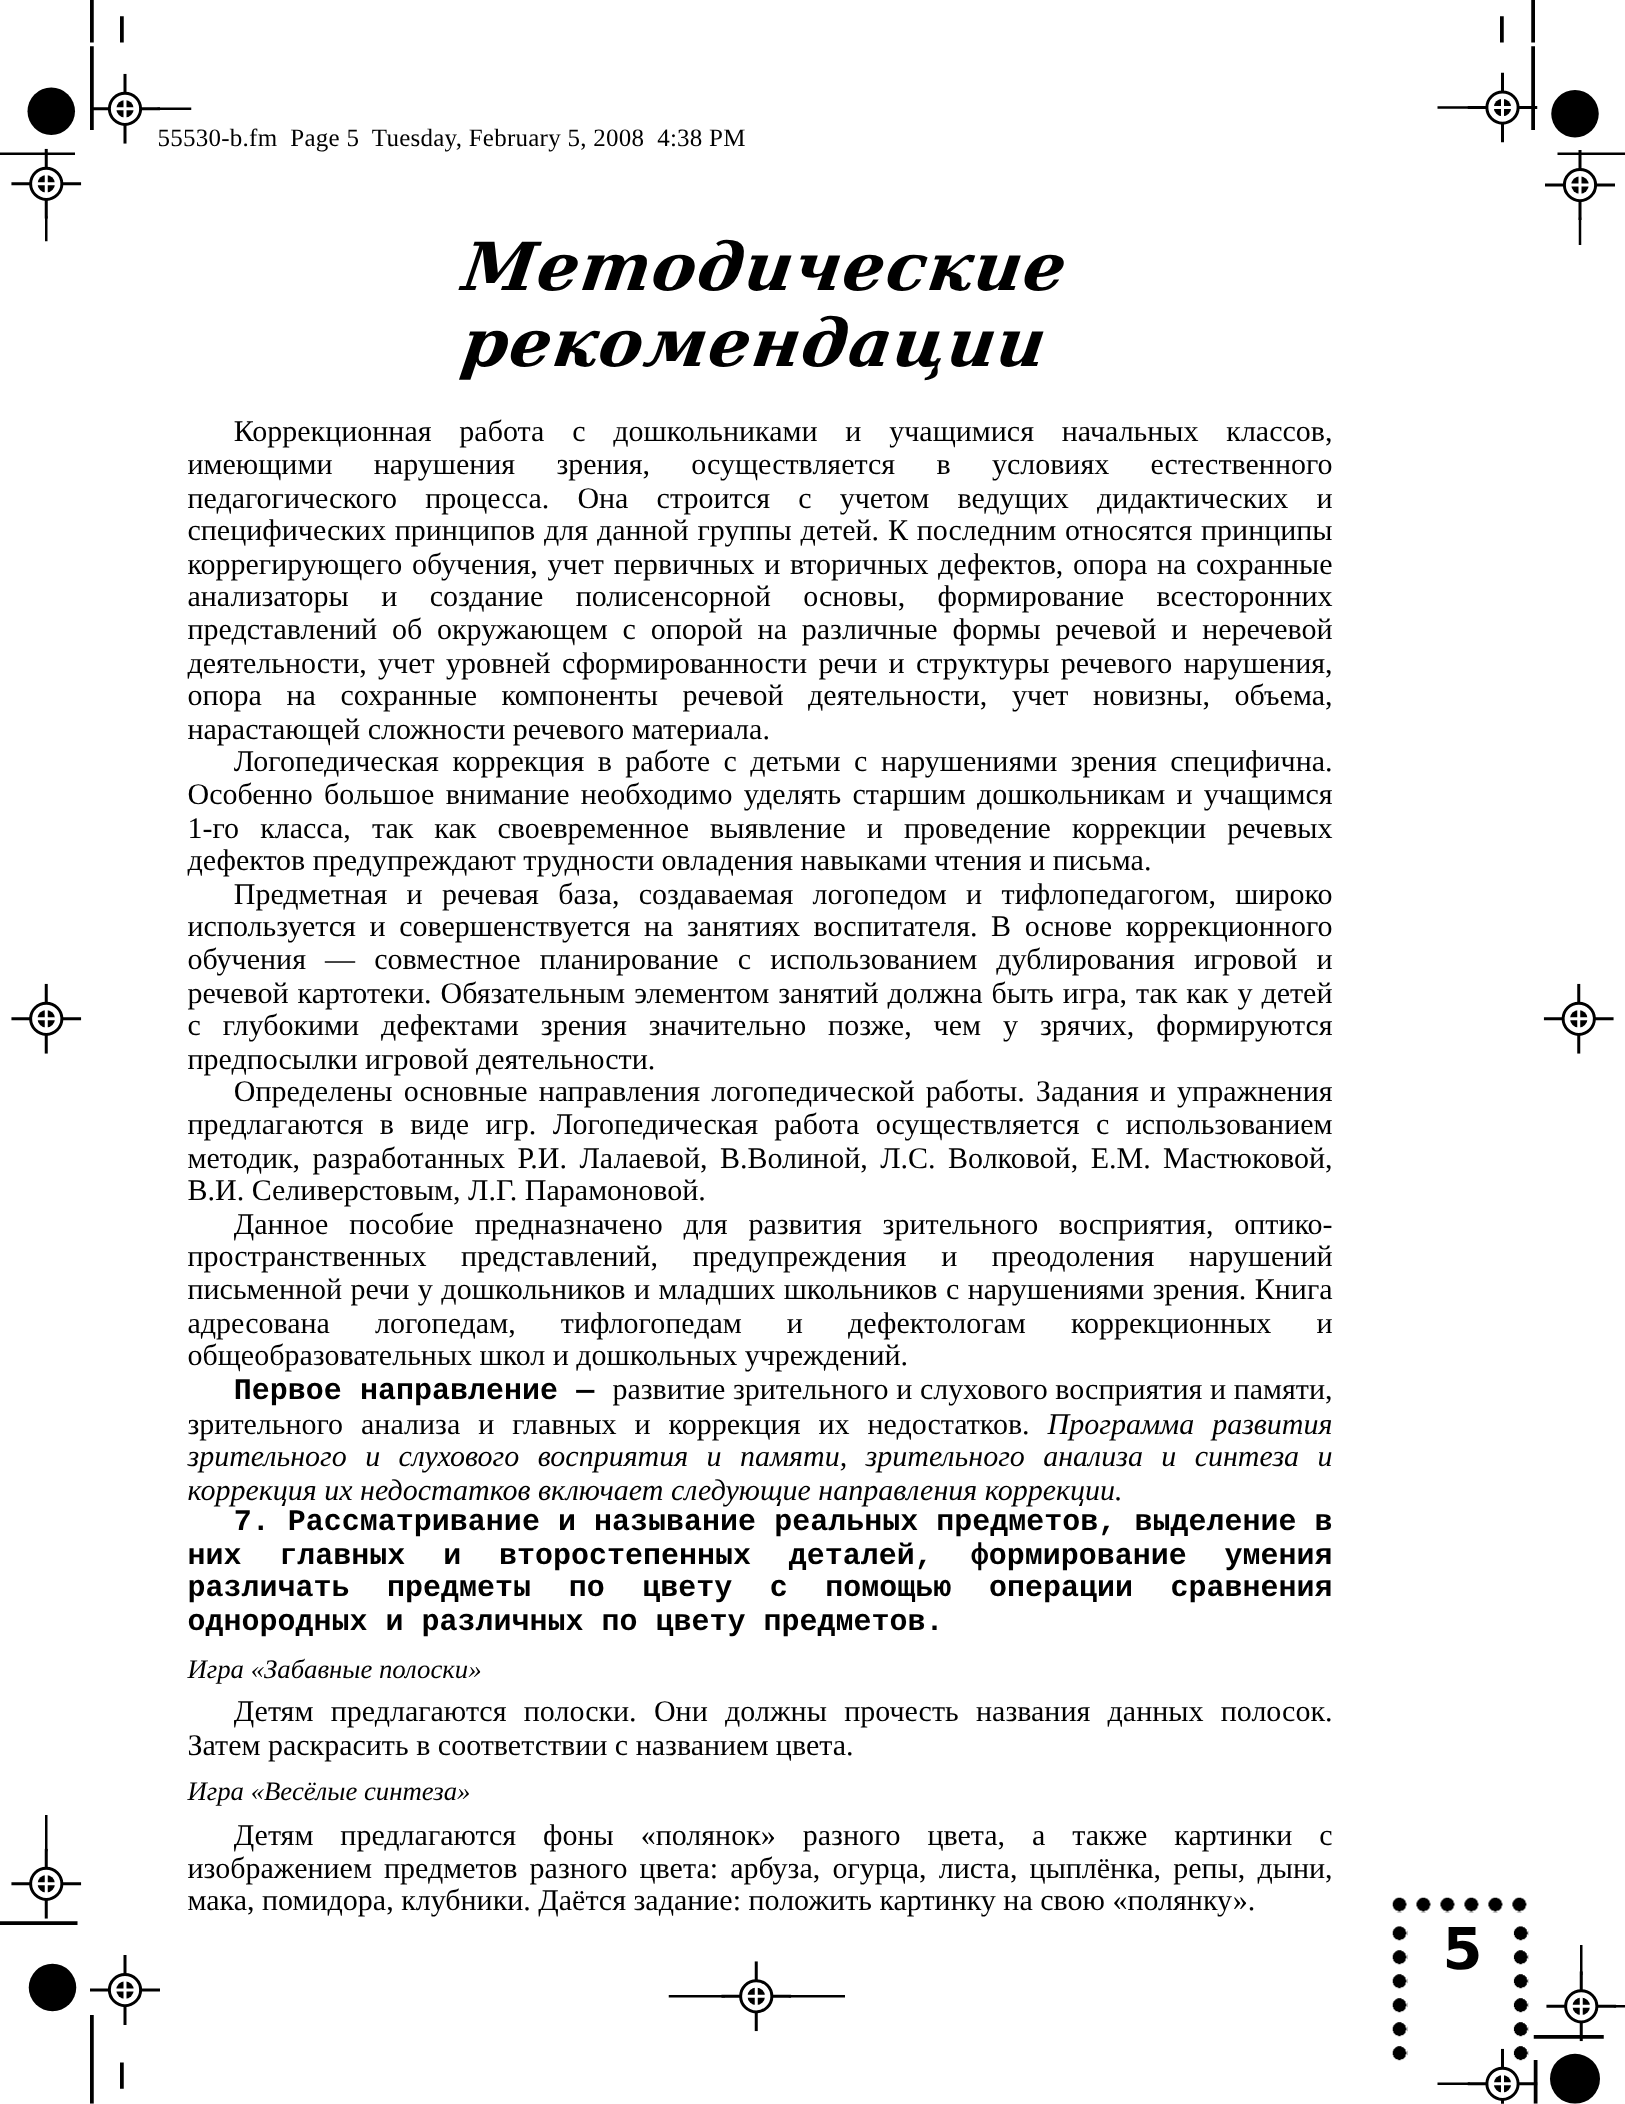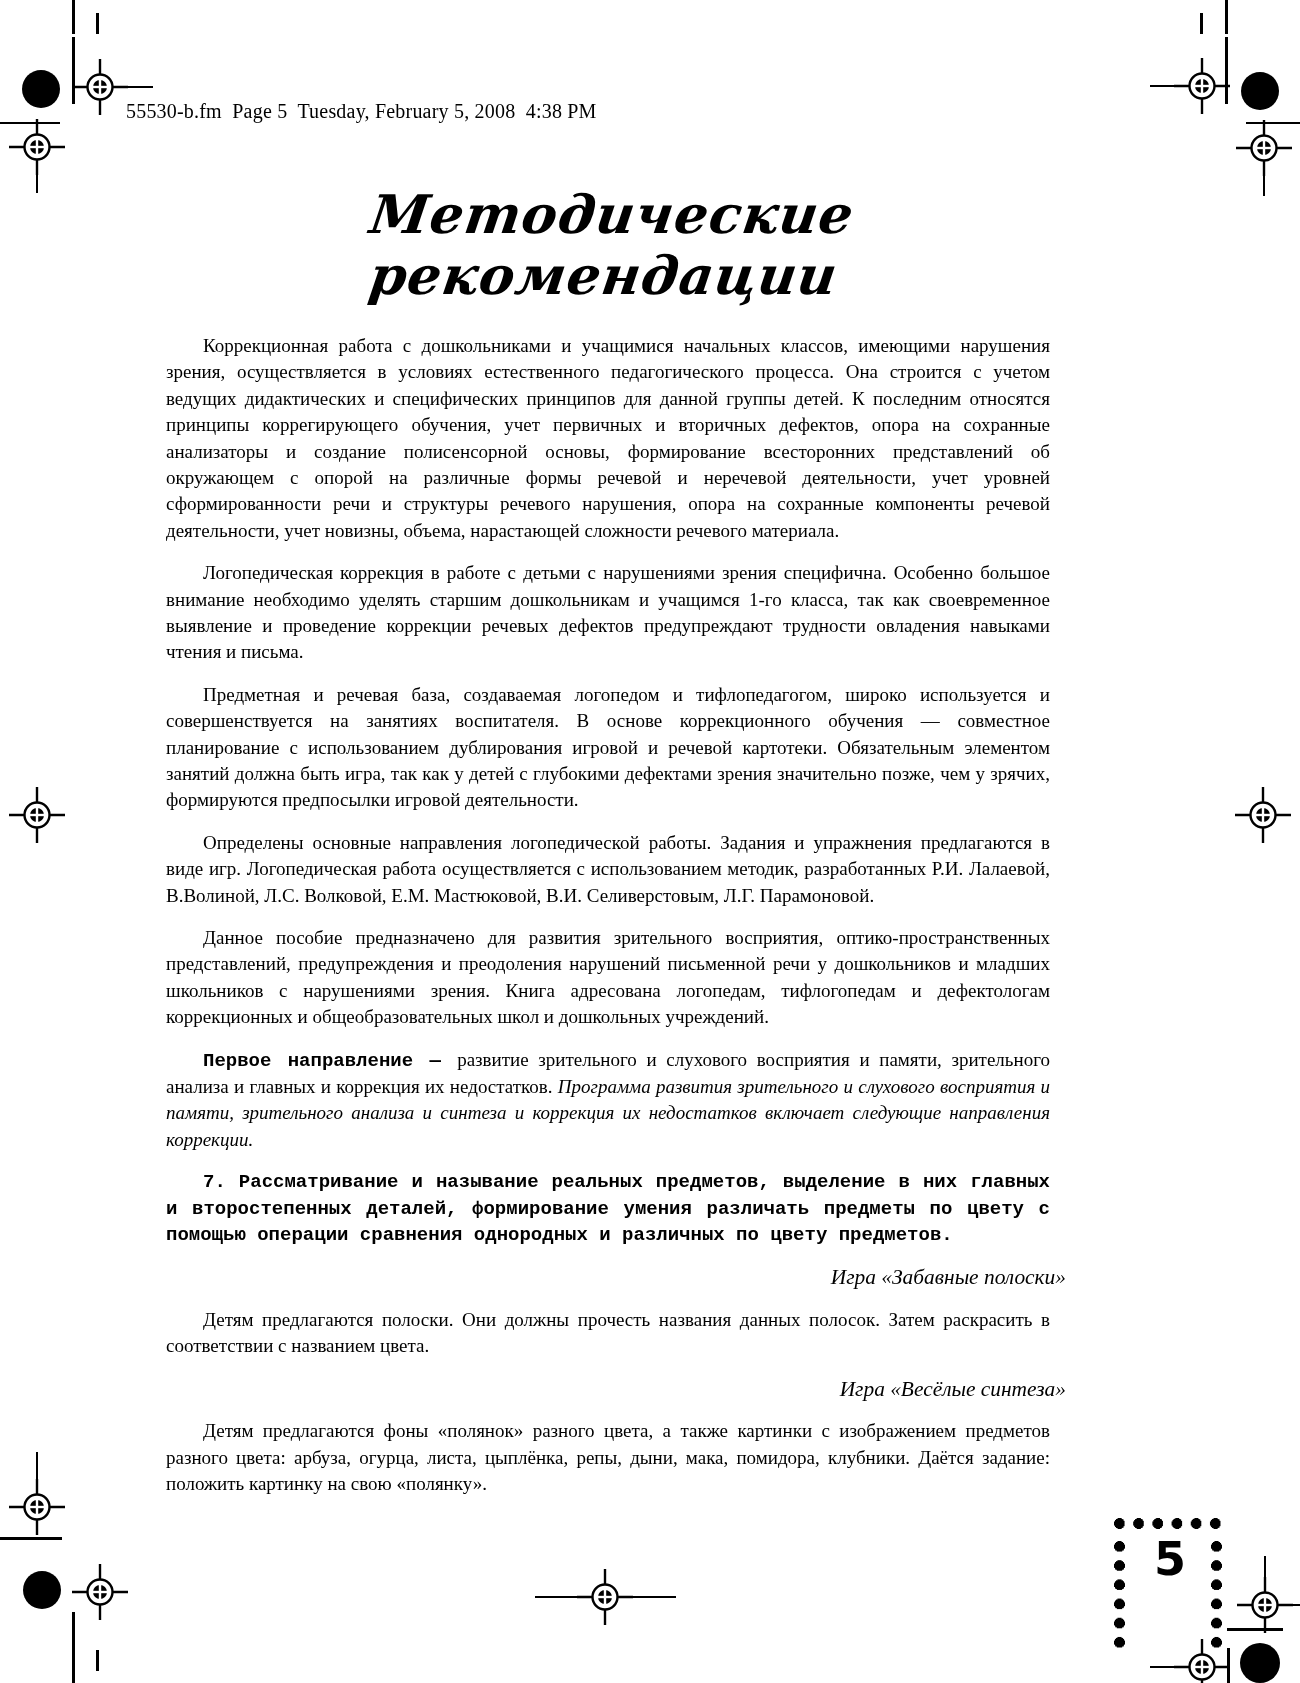--- a/index.html
+++ b/index.html
@@ -22,30 +22,30 @@
   .doc-title {
     margin:8px 0 27px 0;
     text-align:center;
     font-family:"DejaVu Serif", serif;
     font-style:italic; font-weight:bold;
     font-size:53px; line-height:1.15;
     transform:skewX(-8deg);
     letter-spacing:1px;
   }
   .para {
-    margin:16px;
-    font-size:19px; line-height:26.4px;
+    margin:0;
+    font-size:24px; line-height:26.4px;
     text-align:justify; text-indent:37px;
   }
   .seg-bold { font-weight:bold;font-family:Liberation Mono, monospace; }
   .seg-italic { font-style:italic; }
   .game-heading {
     margin:10px 0 9px 0;
     font-size:21.4px; line-height:26.4px;
-    text-align:right; font-style:italic; text-indent:0;
+    text-align:left; font-style:italic; text-indent:0;
   }
   
   .dots-row {
     position:absolute; height:12px; width:108px;
     background:radial-gradient(circle 5.5px at 5.5px 5.5px, #000 97%, transparent) 0 0 / 19.2px 12px repeat-x;
   }
   .dots-col {
     position:absolute; width:12px; height:108px;
     background:radial-gradient(circle 5.5px at 5.5px 5.5px, #000 97%, transparent) 0 0 / 12px 19.2px repeat-y;
   }

